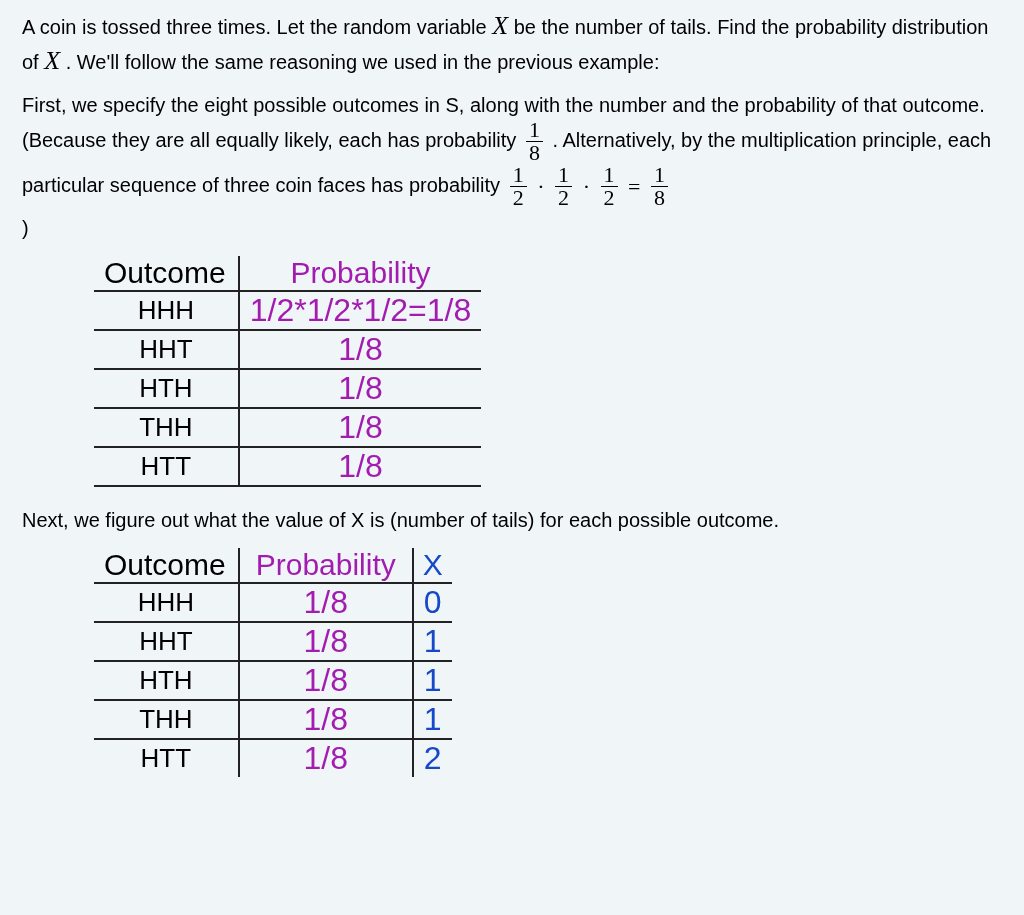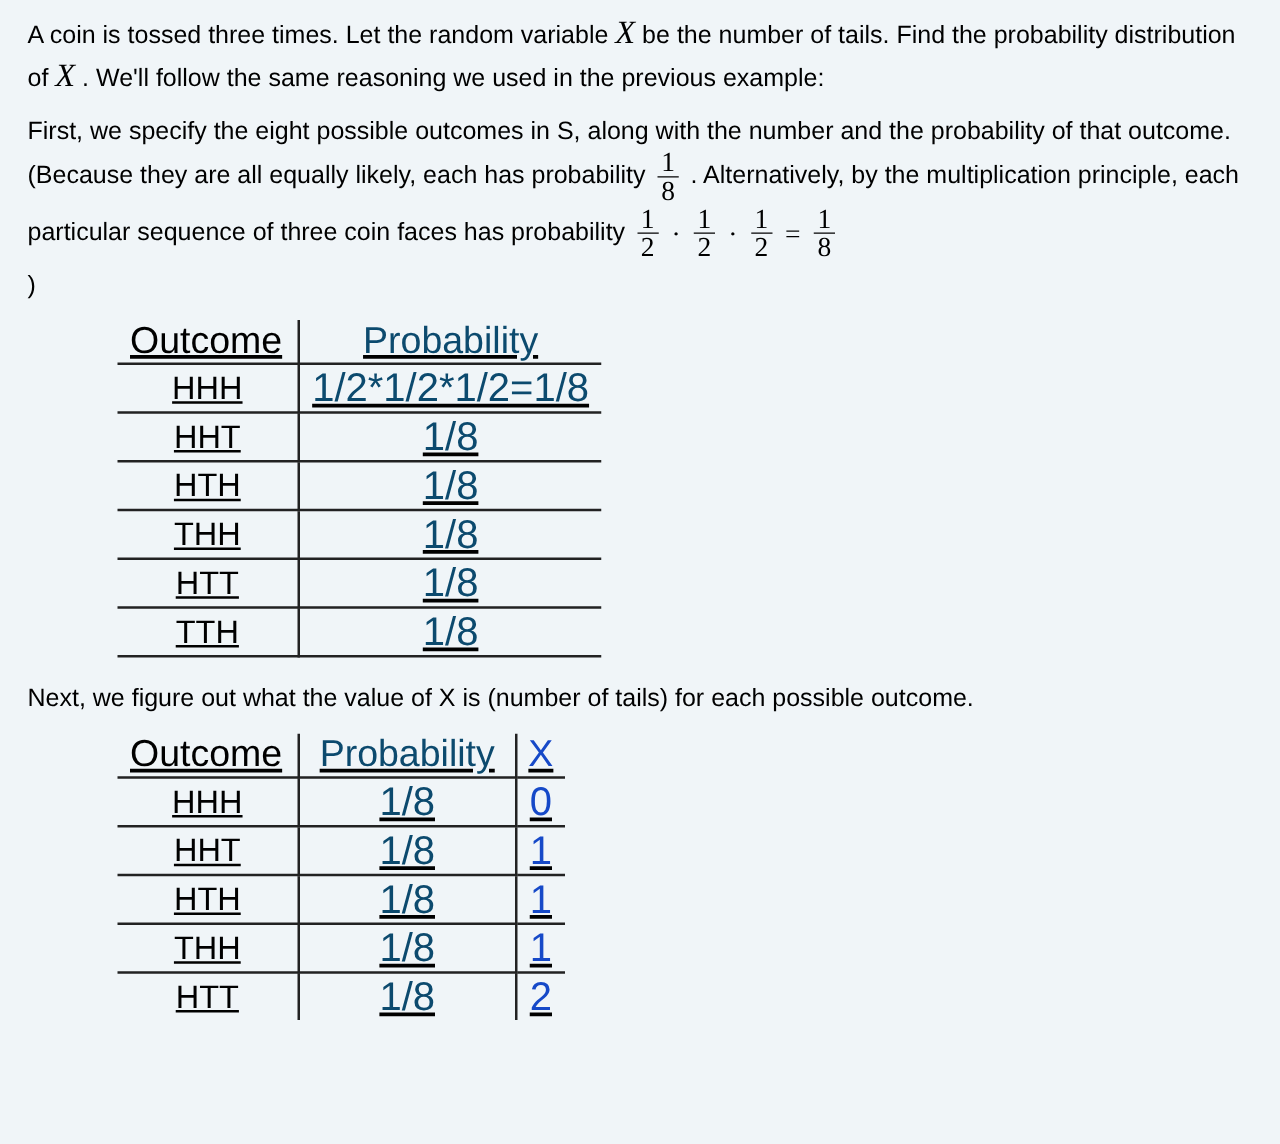--- a/index.html
+++ b/index.html
@@ -57,21 +57,20 @@
     margin-top: 6px;
     font-size: 20px;
   }
 
   
   .tbl-wrap {
     margin: 6px 0 20px 72px;
   }
   table.outcome-tbl {
     border-collapse: collapse;
-    text-decoration: underline;
   }
   table.outcome-tbl th, table.outcome-tbl td {
     font-family: Arial, Helvetica, sans-serif;
     font-size: 32px;
     padding: 0 10px;
     border-bottom: 2px solid #222;
     text-align: center;
   }
   table.outcome-tbl th {
     font-weight: normal;
@@ -80,21 +79,21 @@
     border-right: 2px solid #222;
   }
   table.outcome-tbl td.outc {
     font-size: 26px;
     letter-spacing: 0px;
     text-align: center;
   }
   table.outcome-tbl .hdr-outcome { font-size: 30px; padding-right:12px;}
   table.outcome-tbl .hdr-prob    { font-size: 30px; padding:0 16px;}
   table.outcome-tbl .hdr-x       { font-size: 30px; padding:0 8px;}
-  .red  { color: #0c4a6e; }
+  .red  { color: #a21caf; }
   .blue { color: #1649c8; }
 
   
   table.outcome-tbl tr.partial td {
     border-bottom: none;
   }
 </style>
 </head>
 <body>
 
@@ -149,24 +148,20 @@
     <tr>
           <td class="outc vline">HTH</td>
           <td class="red">1/8</td>
         </tr>
     <tr>
           <td class="outc vline">THH</td>
           <td class="red">1/8</td>
         </tr>
     <tr>
           <td class="outc vline">HTT</td>
-          <td class="red">1/8</td>
-        </tr>
-    <tr>
-          <td class="outc vline">TTH</td>
           <td class="red">1/8</td>
         </tr>
   </tbody>
     </table>
 </div>
 
 <p class="para">Next, we figure out what the value of X is (number of tails) for each possible outcome.</p>
 
 <div class="tbl-wrap">
   <table class="outcome-tbl">

